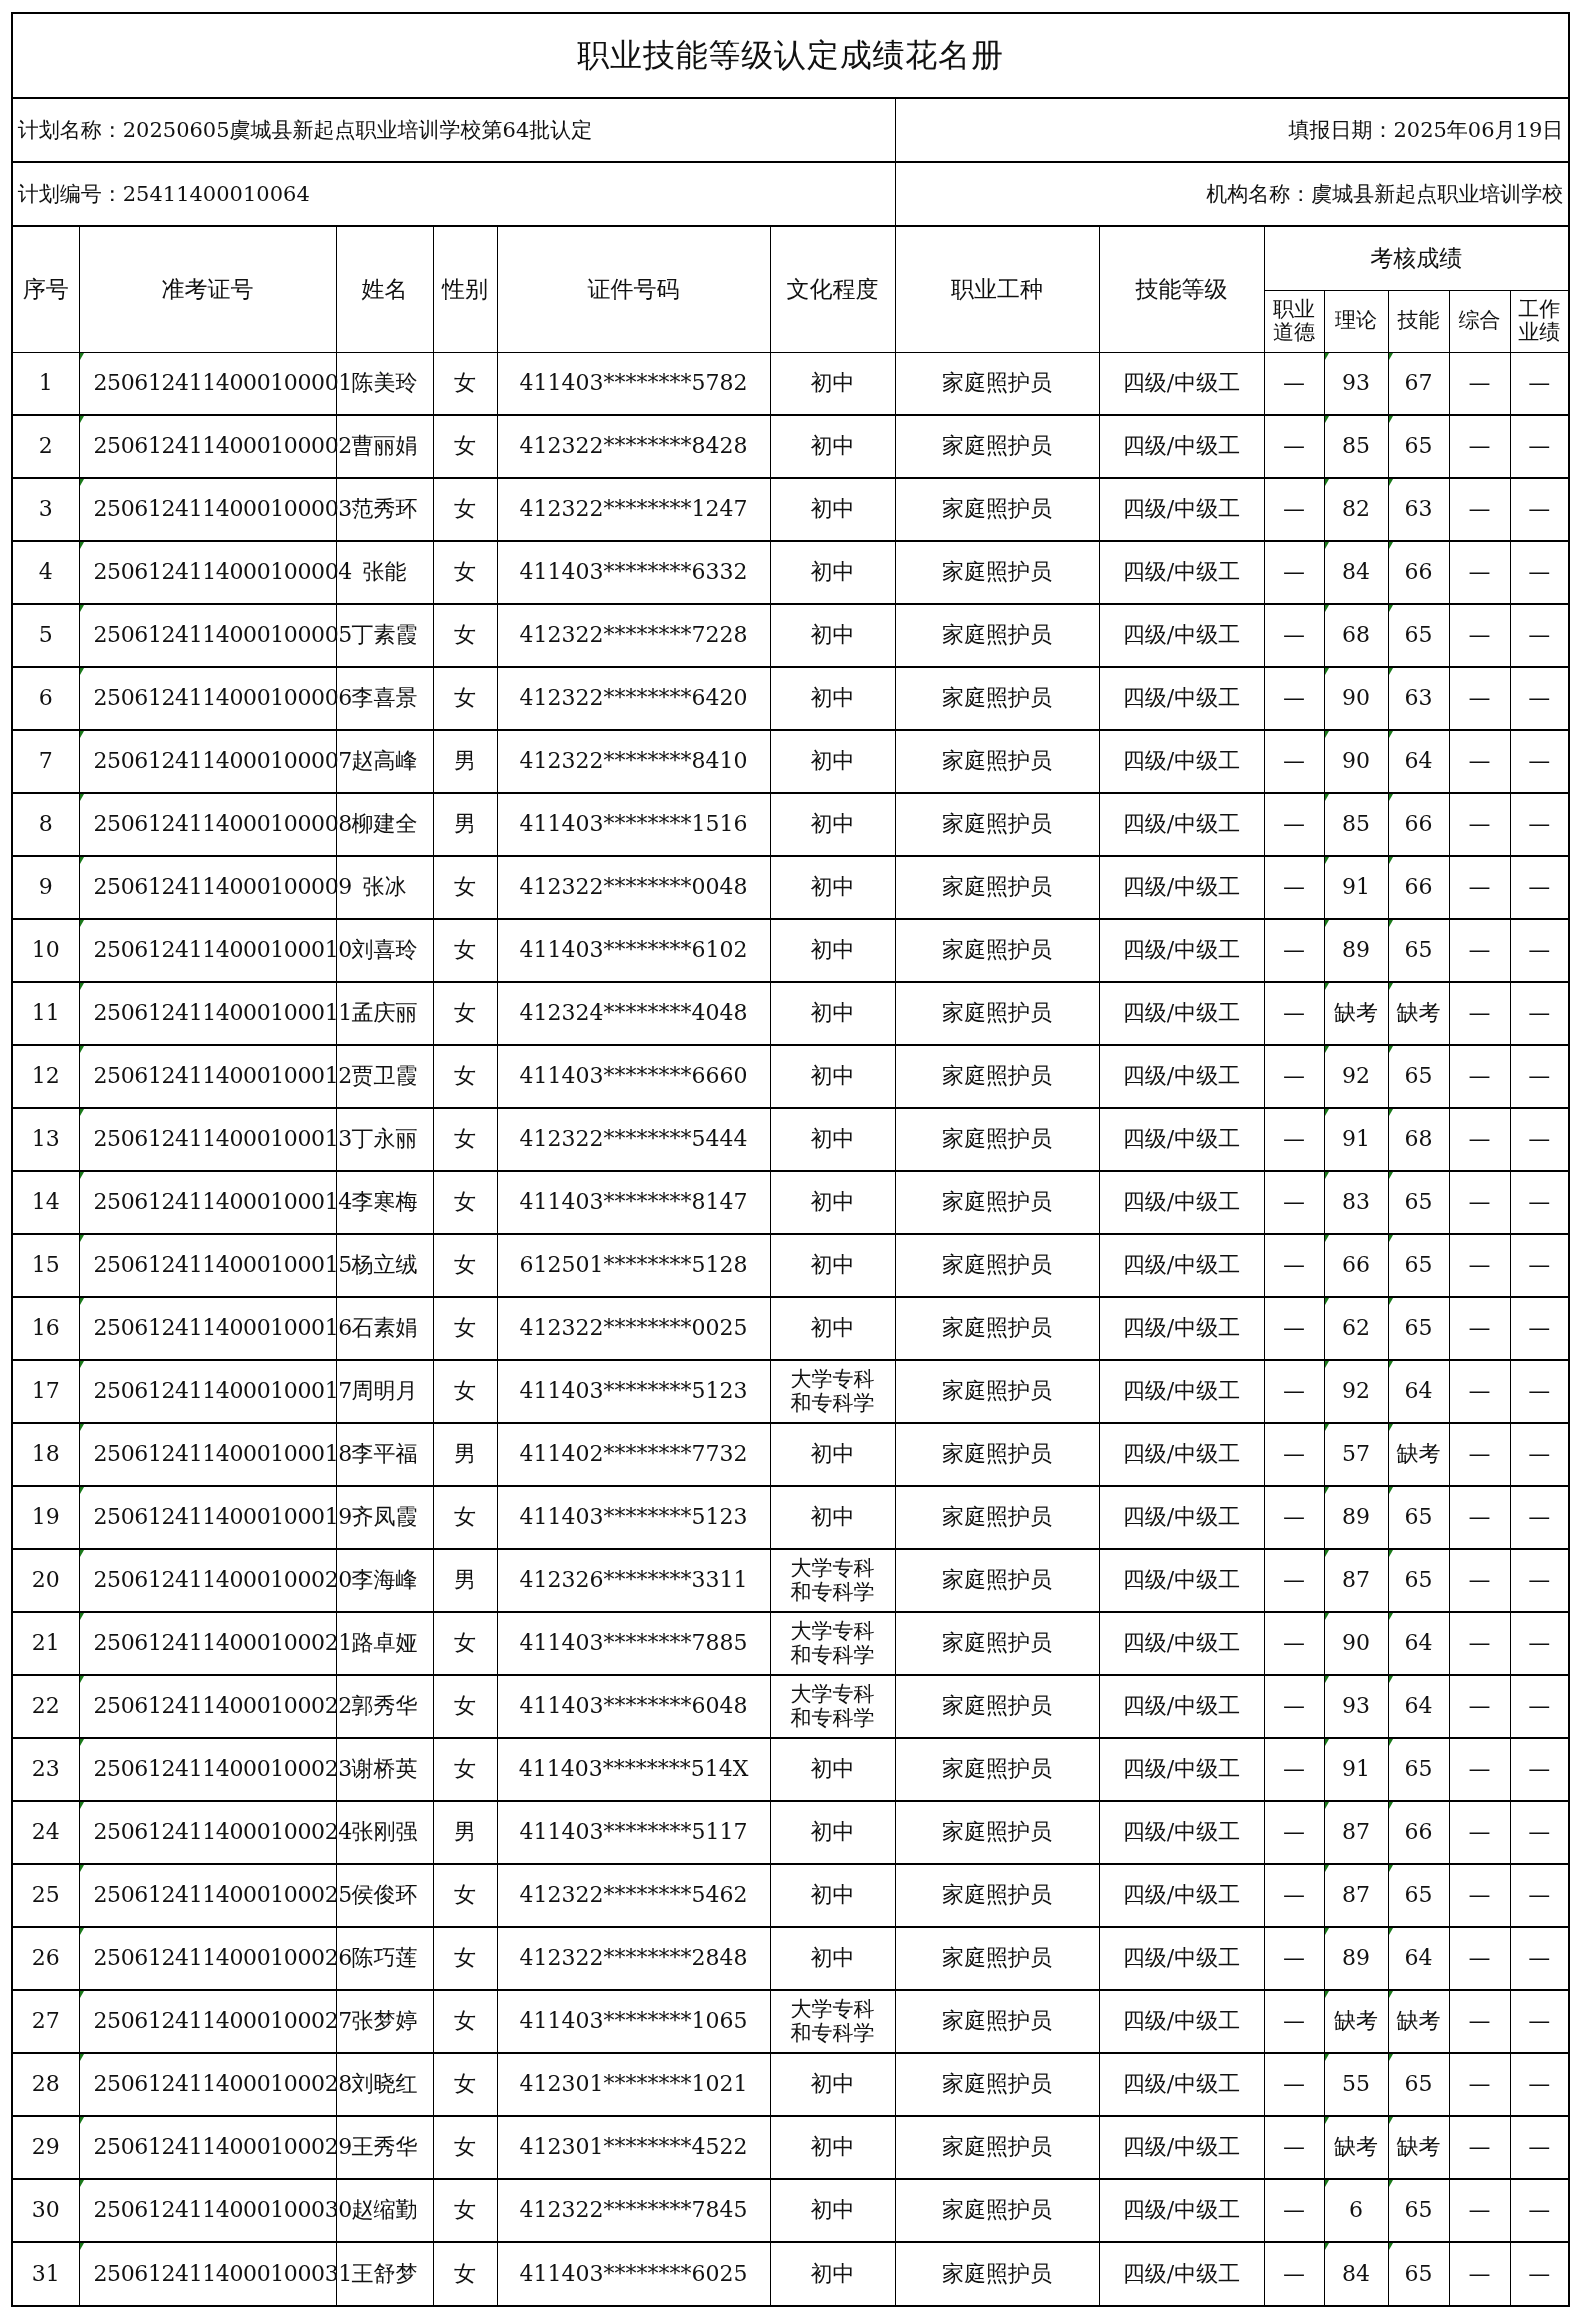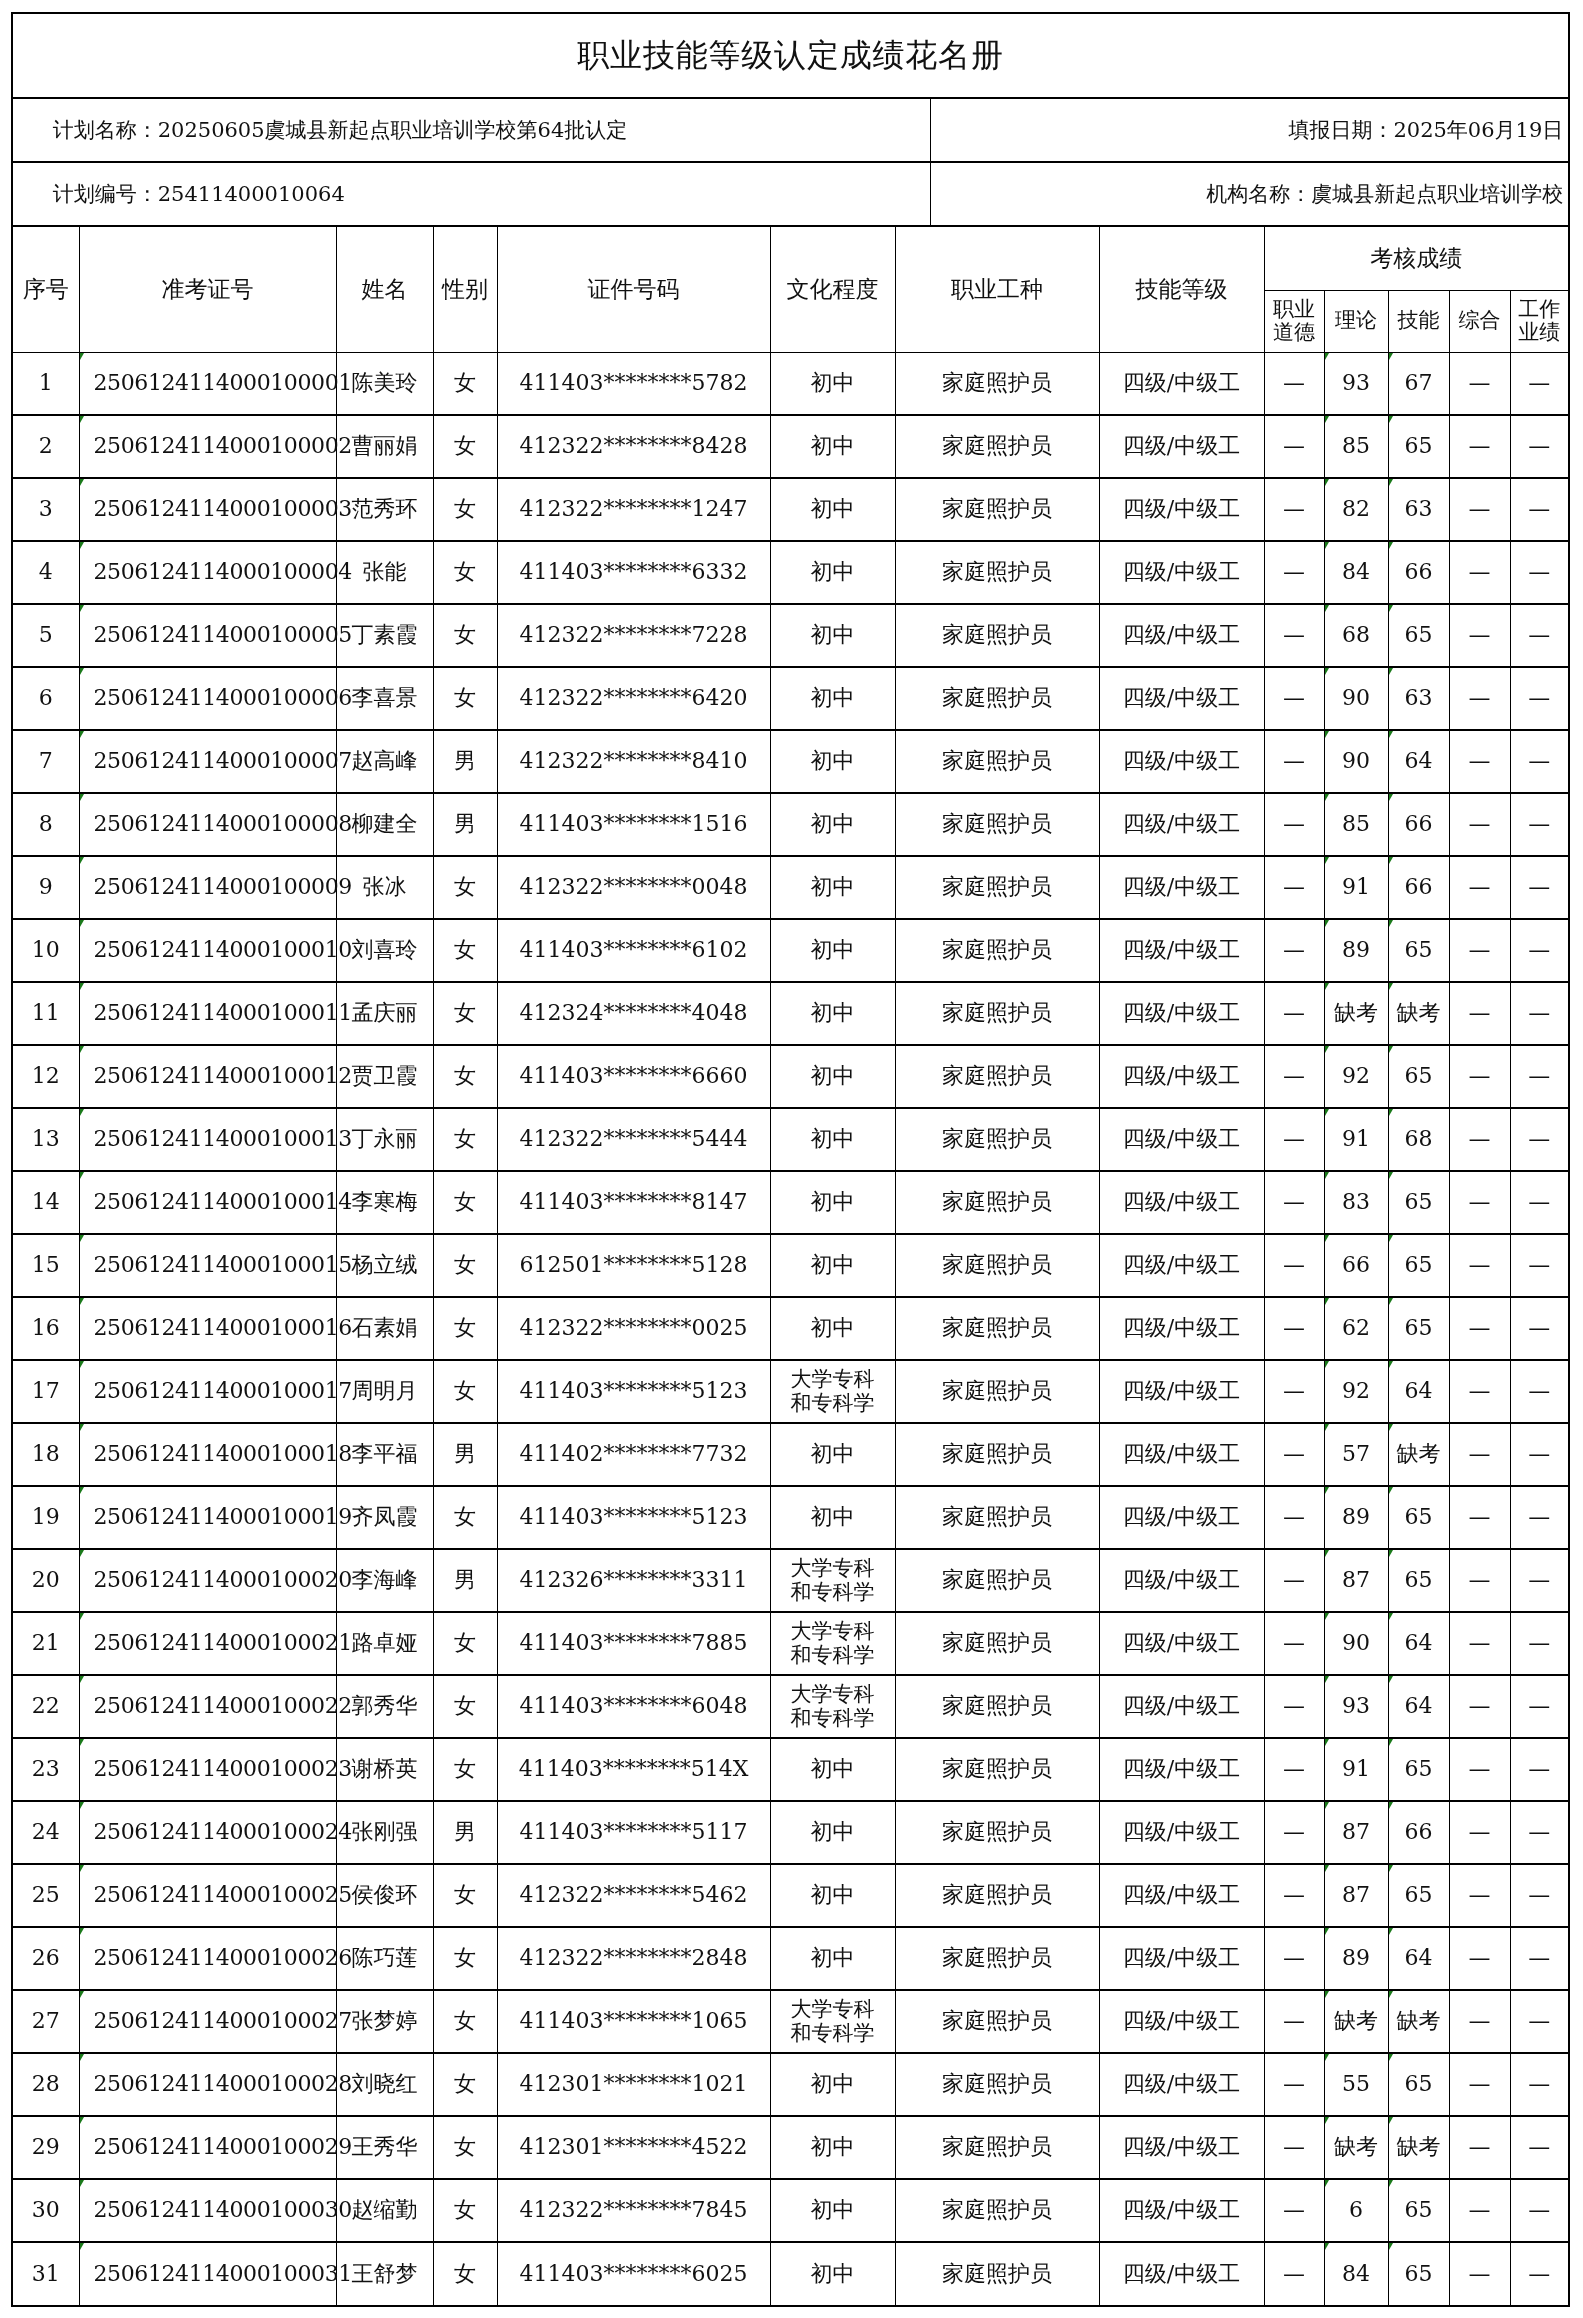--- a/index.html
+++ b/index.html
@@ -13,21 +13,20 @@
   }
   .title-row {
     height: 83px; border-bottom: 2.4px solid #000;
     display: flex; align-items: center; justify-content: center;
     font-family: Liberation Serif, serif;
     font-size: 32px; letter-spacing: 0.8px;
   }
   .info-row {
     height: 62px; border-bottom: 2.4px solid #000; display: flex;
     font-size: 21px;
-    padding-left: 35px;
   }
   .info-left { width: 883px; border-right: 1.6px solid #000; display: flex; align-items: center; padding-left: 4.7px; box-sizing: border-box; }
   .info-right { flex: 1; display: flex; align-items: center; justify-content: flex-end; padding-right: 4.7px; box-sizing: border-box; }
   table { border-collapse: collapse; width: 100%; table-layout: fixed; font-size: 22px; }
   th, td {
     border: 1.6px solid #000; text-align: center; vertical-align: middle;
     font-weight: normal; padding: 0; position: relative; line-height: 1.1;
   }
   thead th { font-size: 23px; }
   tr:first-child th { border-top: none; }

